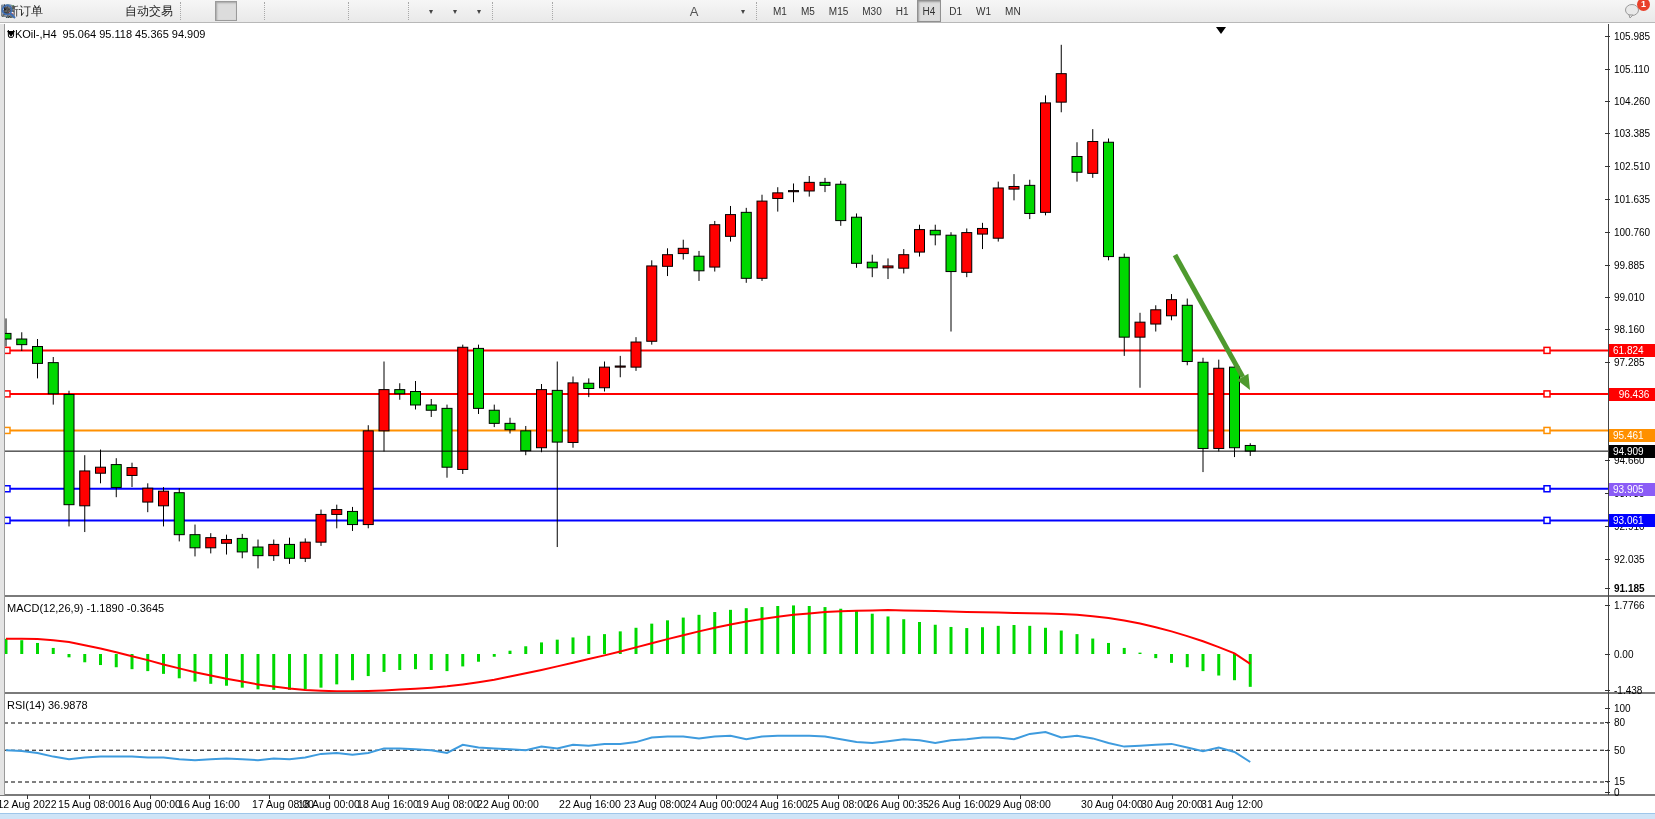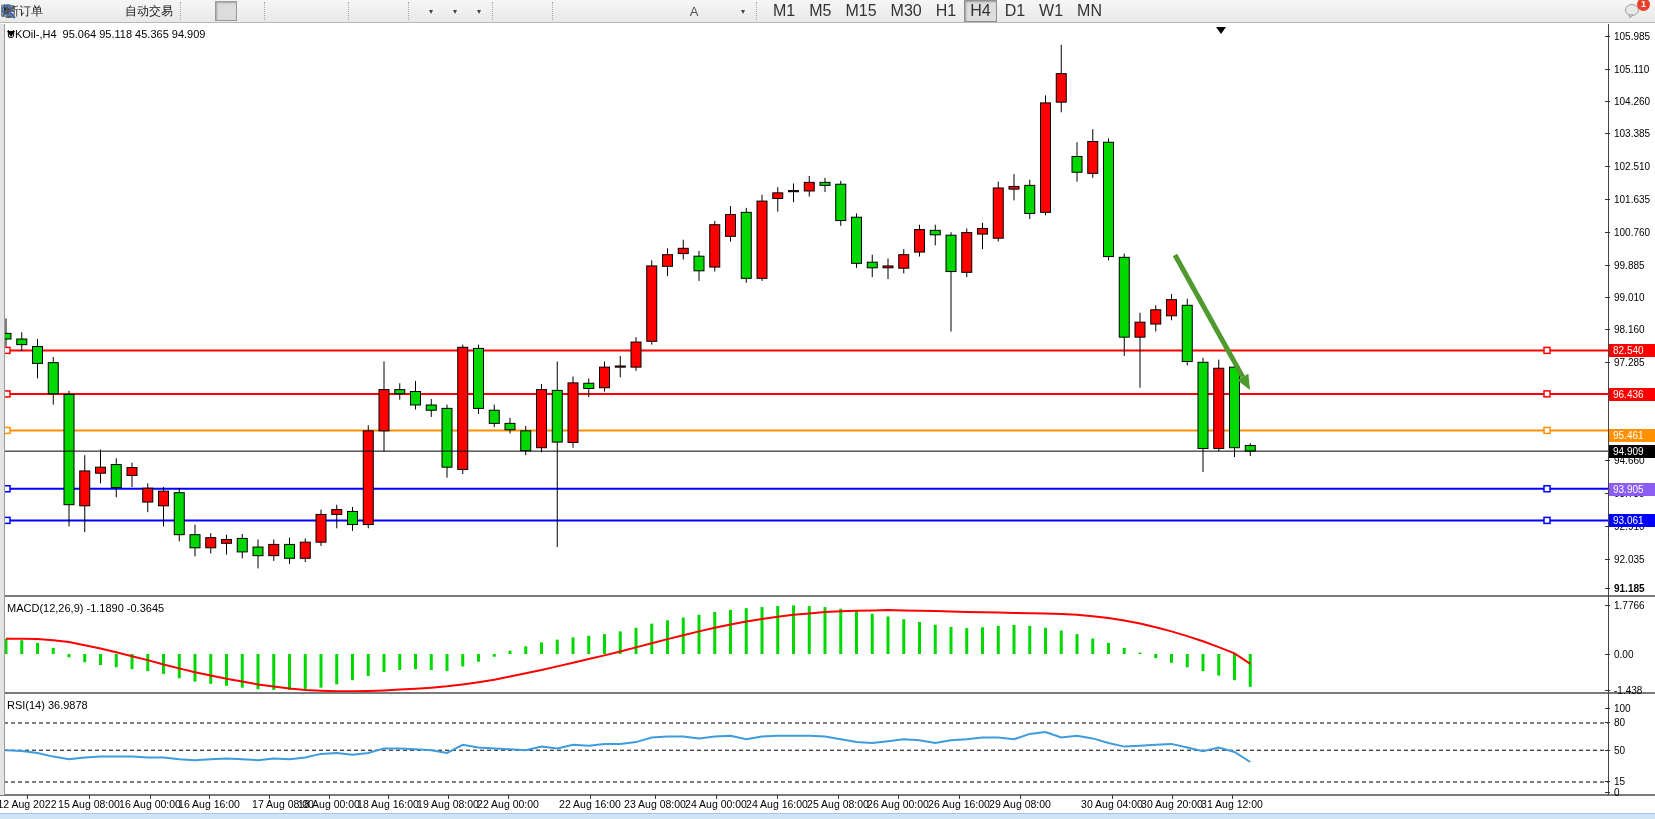--- a/index.html
+++ b/index.html
@@ -7,21 +7,21 @@
        font-family:"Liberation Sans","DejaVu Sans",sans-serif;background:#fff;}
   
   #toolbar{position:absolute;left:0;top:0;width:1655px;height:23px;
            background:linear-gradient(#f6f6f6,#e9e9e9);border-bottom:1px solid #b8b8b8;
            display:flex;align-items:center;padding:0 2px;box-sizing:border-box;}
   .tb-btn{height:20px;min-width:22px;display:flex;align-items:center;justify-content:center;
           margin:0 1px;padding:0 3px;box-sizing:border-box;border:1px solid transparent;
           font-size:12px;color:#222;cursor:default;white-space:nowrap;}
   .tb-btn.active{background:#dcdcdc;border:1px solid #9a9a9a;box-shadow:inset 1px 1px 2px rgba(0,0,0,.25);}
   .tb-sep{width:7px;height:18px;margin:0 2px;border-left:1px dotted #a8a8a8;}
-  .tf-btn{height:18px;padding:1px 5px;margin:0 1px;font-size:16px;color:#333;
+  .tf-btn{height:18px;padding:1px 5px;margin:0 1px;font-size:10px;color:#333;
           display:flex;align-items:center;border:1px solid transparent;}
   .tf-btn.active{background:#dddddd;border:1px solid #909090;box-shadow:inset 1px 1px 2px rgba(0,0,0,.3);}
   .caret{font-size:8px;color:#444;margin-left:2px;}
   #tb-right{margin-left:auto;display:flex;align-items:center;}
   #chat-badge{position:absolute;top:-4px;right:-6px;width:13px;height:13px;border-radius:50%;
               background:#e8402a;color:#fff;font-size:9px;line-height:13px;text-align:center;font-weight:bold;}
   
   #chart-area{position:absolute;left:0;top:24px;width:1655px;height:795px;background:#fff;}
   svg{position:absolute;left:0;display:block;}
   #main-svg{top:0;}
@@ -571,22 +571,22 @@
         <div class="axis-label" style="top: 678px;">100</div>
         <div class="axis-tickmark" style="top: 684px;"></div>
         <div class="axis-label" style="top: 692px;">80</div>
         <div class="axis-tickmark" style="top: 698px;"></div>
         <div class="axis-label" style="top: 720px;">50</div>
         <div class="axis-tickmark" style="top: 726px;"></div>
         <div class="axis-label" style="top: 751px;">15</div>
         <div class="axis-tickmark" style="top: 757px;"></div>
         <div class="axis-label" style="top: 762px;">0</div>
         <div class="axis-tickmark" style="top: 768px;"></div>
-        <div class="price-badge" style="top: 320.382px; background: rgb(255, 0, 0);">82.540</div>
-        <div class="price-badge" style="top: 363.897px; background: rgb(255, 0, 0);">96.436</div>
+        <div class="price-badge" style="top: 320.382px; background: rgb(255, 0, 0);">61.824</div>
+        <div class="price-badge" style="top: 363.897px; background: rgb(255, 0, 0); text-align: center;">96.436</div>
         <div class="price-badge" style="top: 405px; background: rgb(255, 144, 0);">95.461</div>
         <div class="price-badge" style="top: 421.128px; background: rgb(0, 0, 0);">94.909</div>
         <div class="price-badge" style="top: 458.758px; background: #8b5cf6;">93.905</div>
         <div class="price-badge" style="top: 490.392px; background: rgb(0, 0, 255);">93.061</div>
       </div>
     <div id="time-axis">
         <div class="time-tick" style="left: 27px;"></div>
         <div class="time-label" style="left: 27px;">12 Aug 2022</div>
         <div class="time-tick" style="left: 89px;"></div>
         <div class="time-label" style="left: 89px;">15 Aug 08:00</div>
@@ -608,21 +608,21 @@
         <div class="time-label" style="left: 590px;">22 Aug 16:00</div>
         <div class="time-tick" style="left: 655px;"></div>
         <div class="time-label" style="left: 655px;">23 Aug 08:00</div>
         <div class="time-tick" style="left: 716px;"></div>
         <div class="time-label" style="left: 716px;">24 Aug 00:00</div>
         <div class="time-tick" style="left: 777px;"></div>
         <div class="time-label" style="left: 777px;">24 Aug 16:00</div>
         <div class="time-tick" style="left: 838px;"></div>
         <div class="time-label" style="left: 838px;">25 Aug 08:00</div>
         <div class="time-tick" style="left: 898px;"></div>
-        <div class="time-label" style="left: 898px;">26 Aug 00:00</div>
+        <div class="time-label" style="left: 898px;">26 Aug 00:35</div>
         <div class="time-tick" style="left: 959px;"></div>
         <div class="time-label" style="left: 959px;">26 Aug 16:00</div>
         <div class="time-tick" style="left: 1020px;"></div>
         <div class="time-label" style="left: 1020px;">29 Aug 08:00</div>
         <div class="time-tick" style="left: 1112px;"></div>
         <div class="time-label" style="left: 1112px;">30 Aug 04:00</div>
         <div class="time-tick" style="left: 1172px;"></div>
         <div class="time-label" style="left: 1172px;">30 Aug 20:00</div>
         <div class="time-tick" style="left: 1232px;"></div>
         <div class="time-label" style="left: 1232px;">31 Aug 12:00</div>

